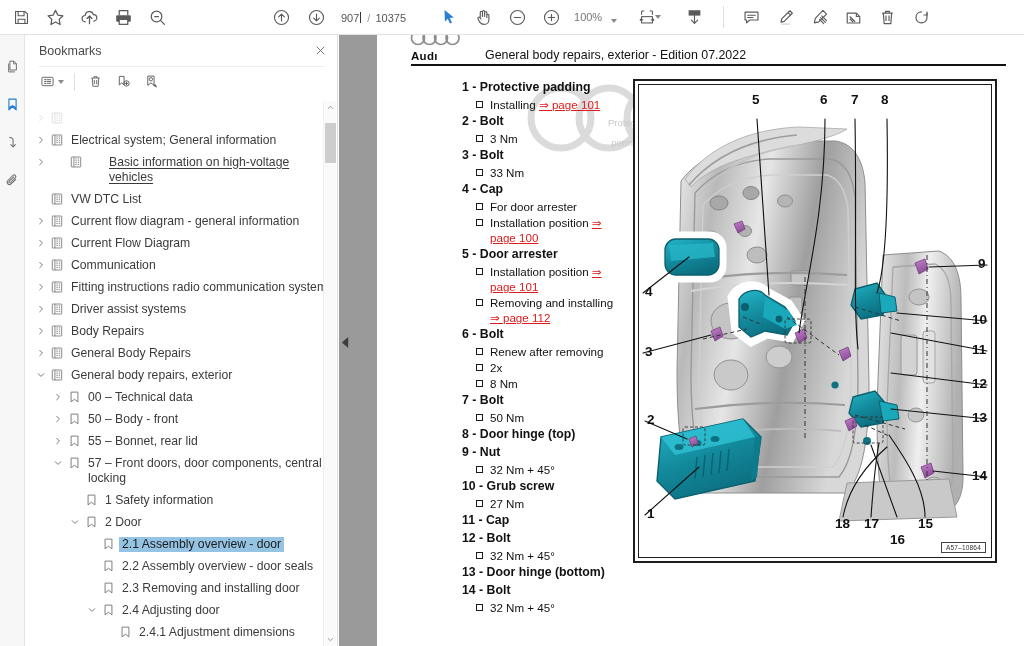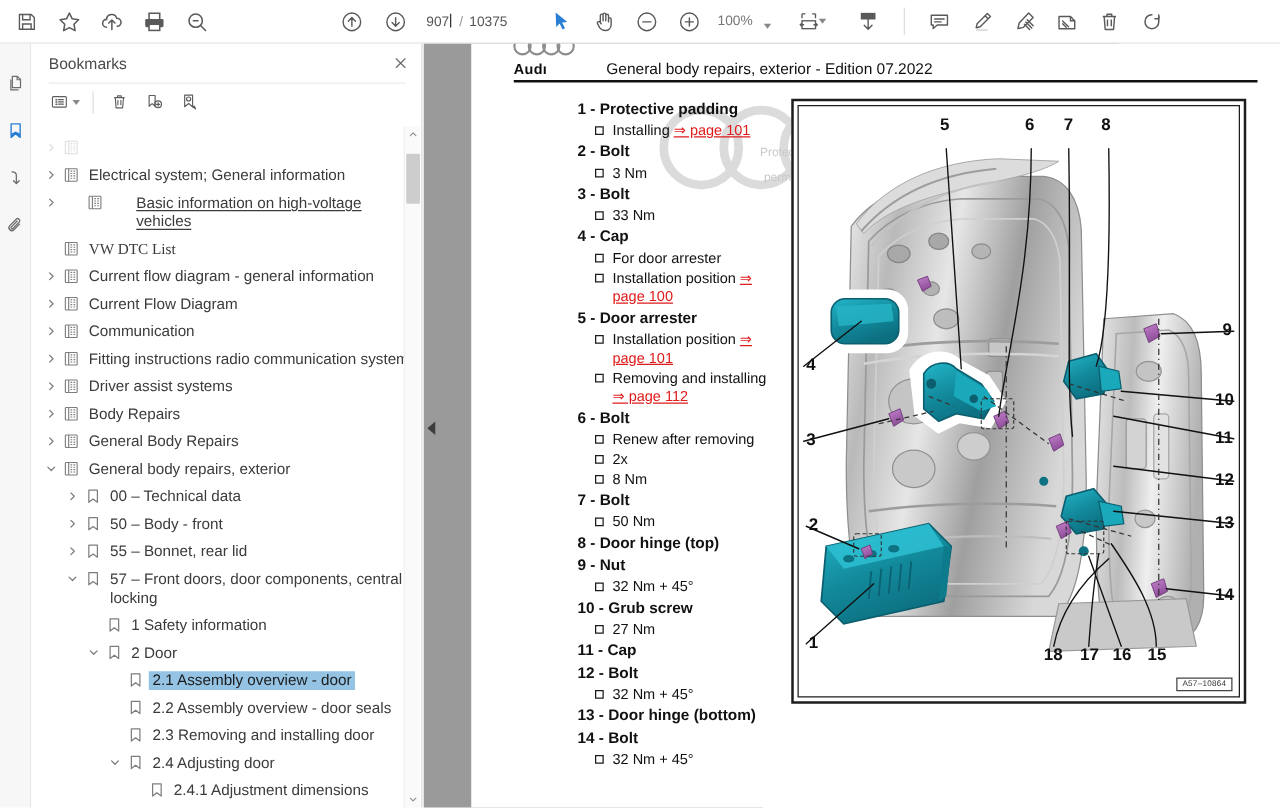--- a/index.html
+++ b/index.html
@@ -516,21 +516,21 @@
           </span>
           <span class="bm-ic">
             <svg width="12" height="12" viewBox="0 0 14 14" fill="none" stroke="currentColor" stroke-width="1.05">
               <rect x="1.5" y="1.2" width="11" height="11.6" rx="0.6"></rect>
               <path d="M4.6 1.2v11.6"></path>
               <path d="M6.3 3.4h4.6M6.3 5.6h4.6M6.3 7.8h4.6M6.3 10h4.6" stroke-dasharray="1.6 1.2"></path>
             </svg>
           </span>
           <span class="bm-label underline">Basic information on high-voltage vehicles</span>
         </div>
-        <div class="bm-row" style="padding-left: 8px; font-family: Liberation Serif, serif;">
+        <div class="bm-row" style="padding-left: 8px;">
           <span class="bm-arrow empty"></span>
           <span class="bm-ic">
             <svg width="12" height="12" viewBox="0 0 14 14" fill="none" stroke="currentColor" stroke-width="1.05">
               <rect x="1.5" y="1.2" width="11" height="11.6" rx="0.6"></rect>
               <path d="M4.6 1.2v11.6"></path>
               <path d="M6.3 3.4h4.6M6.3 5.6h4.6M6.3 7.8h4.6M6.3 10h4.6" stroke-dasharray="1.6 1.2"></path>
             </svg>
           </span>
           <span class="bm-label">VW DTC List</span>
         </div>
@@ -1163,21 +1163,21 @@
 
         <span class="cn" style="left:339px;top:172px;">9</span>
         <span class="cn" style="left:333px;top:228px;">10</span>
         <span class="cn" style="left:333px;top:258px;">11</span>
         <span class="cn" style="left:333px;top:292px;">12</span>
         <span class="cn" style="left:333px;top:326px;">13</span>
         <span class="cn" style="left:333px;top:384px;">14</span>
 
         <span class="cn" style="left:196px;top:432px;">18</span>
         <span class="cn" style="left:225px;top:432px;text-align:center;">17</span>
-        <span class="cn" style="left:251px;top:432px;">16</span>
+        <span class="cn" style="left:251px;top:448px;">16</span>
         <span class="cn" style="left:279px;top:432px;">15</span>
 
         <span id="fig-id">A57–10864</span>
       </div>
     </div>
 
   </div>
 </div>
 
 <div id="collapse-handle">

